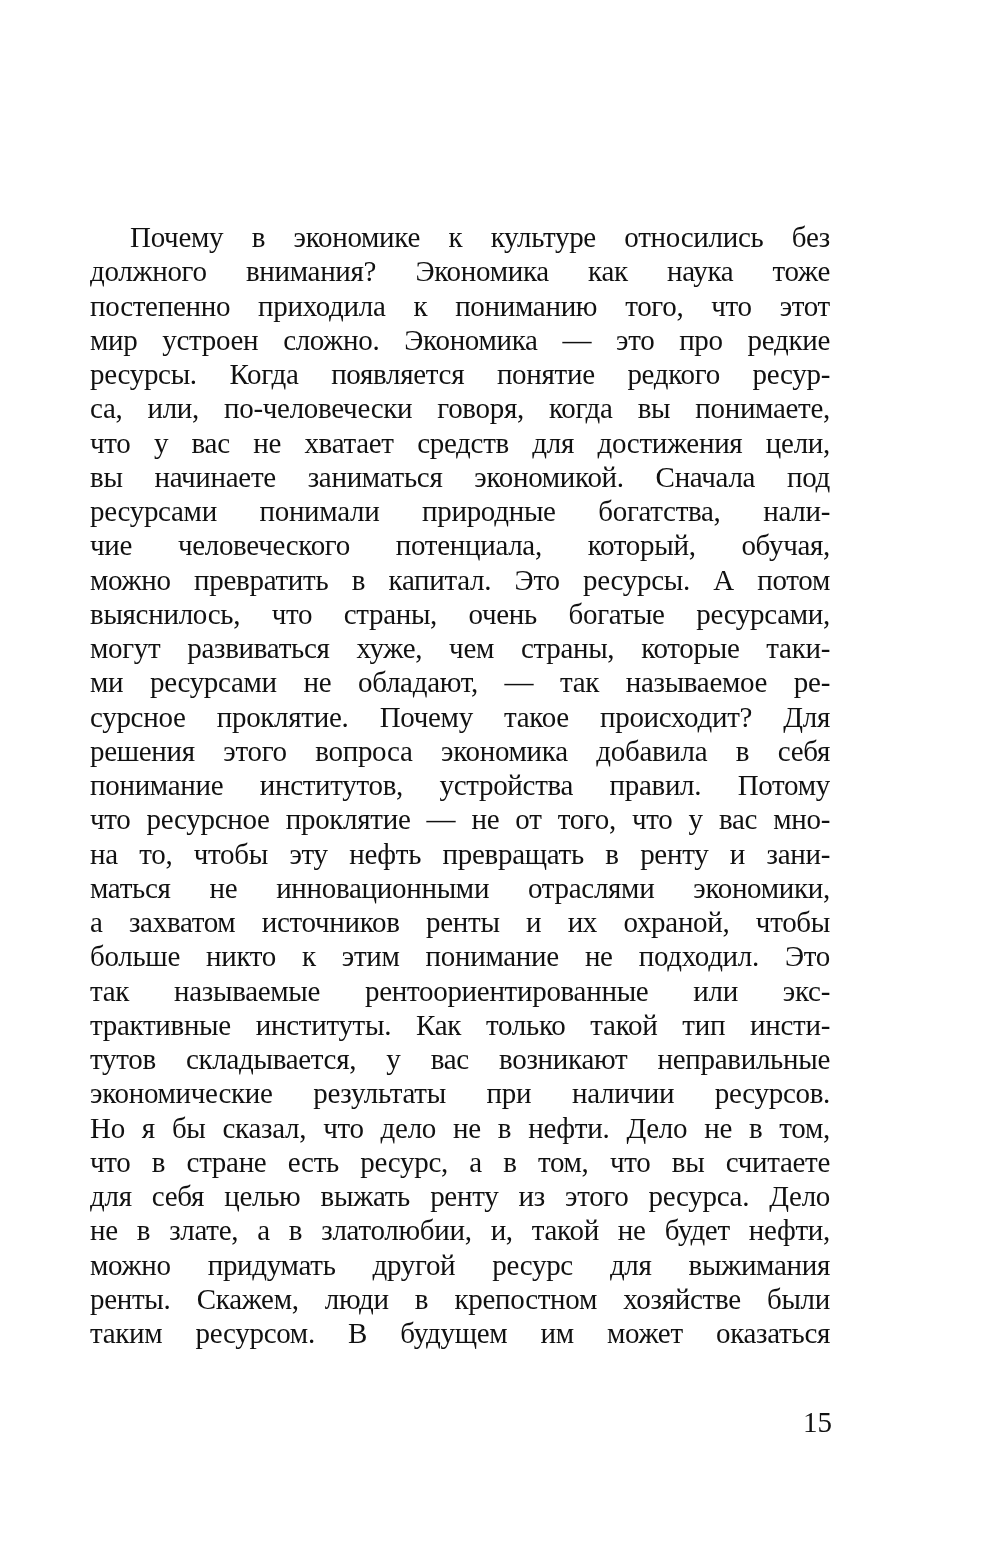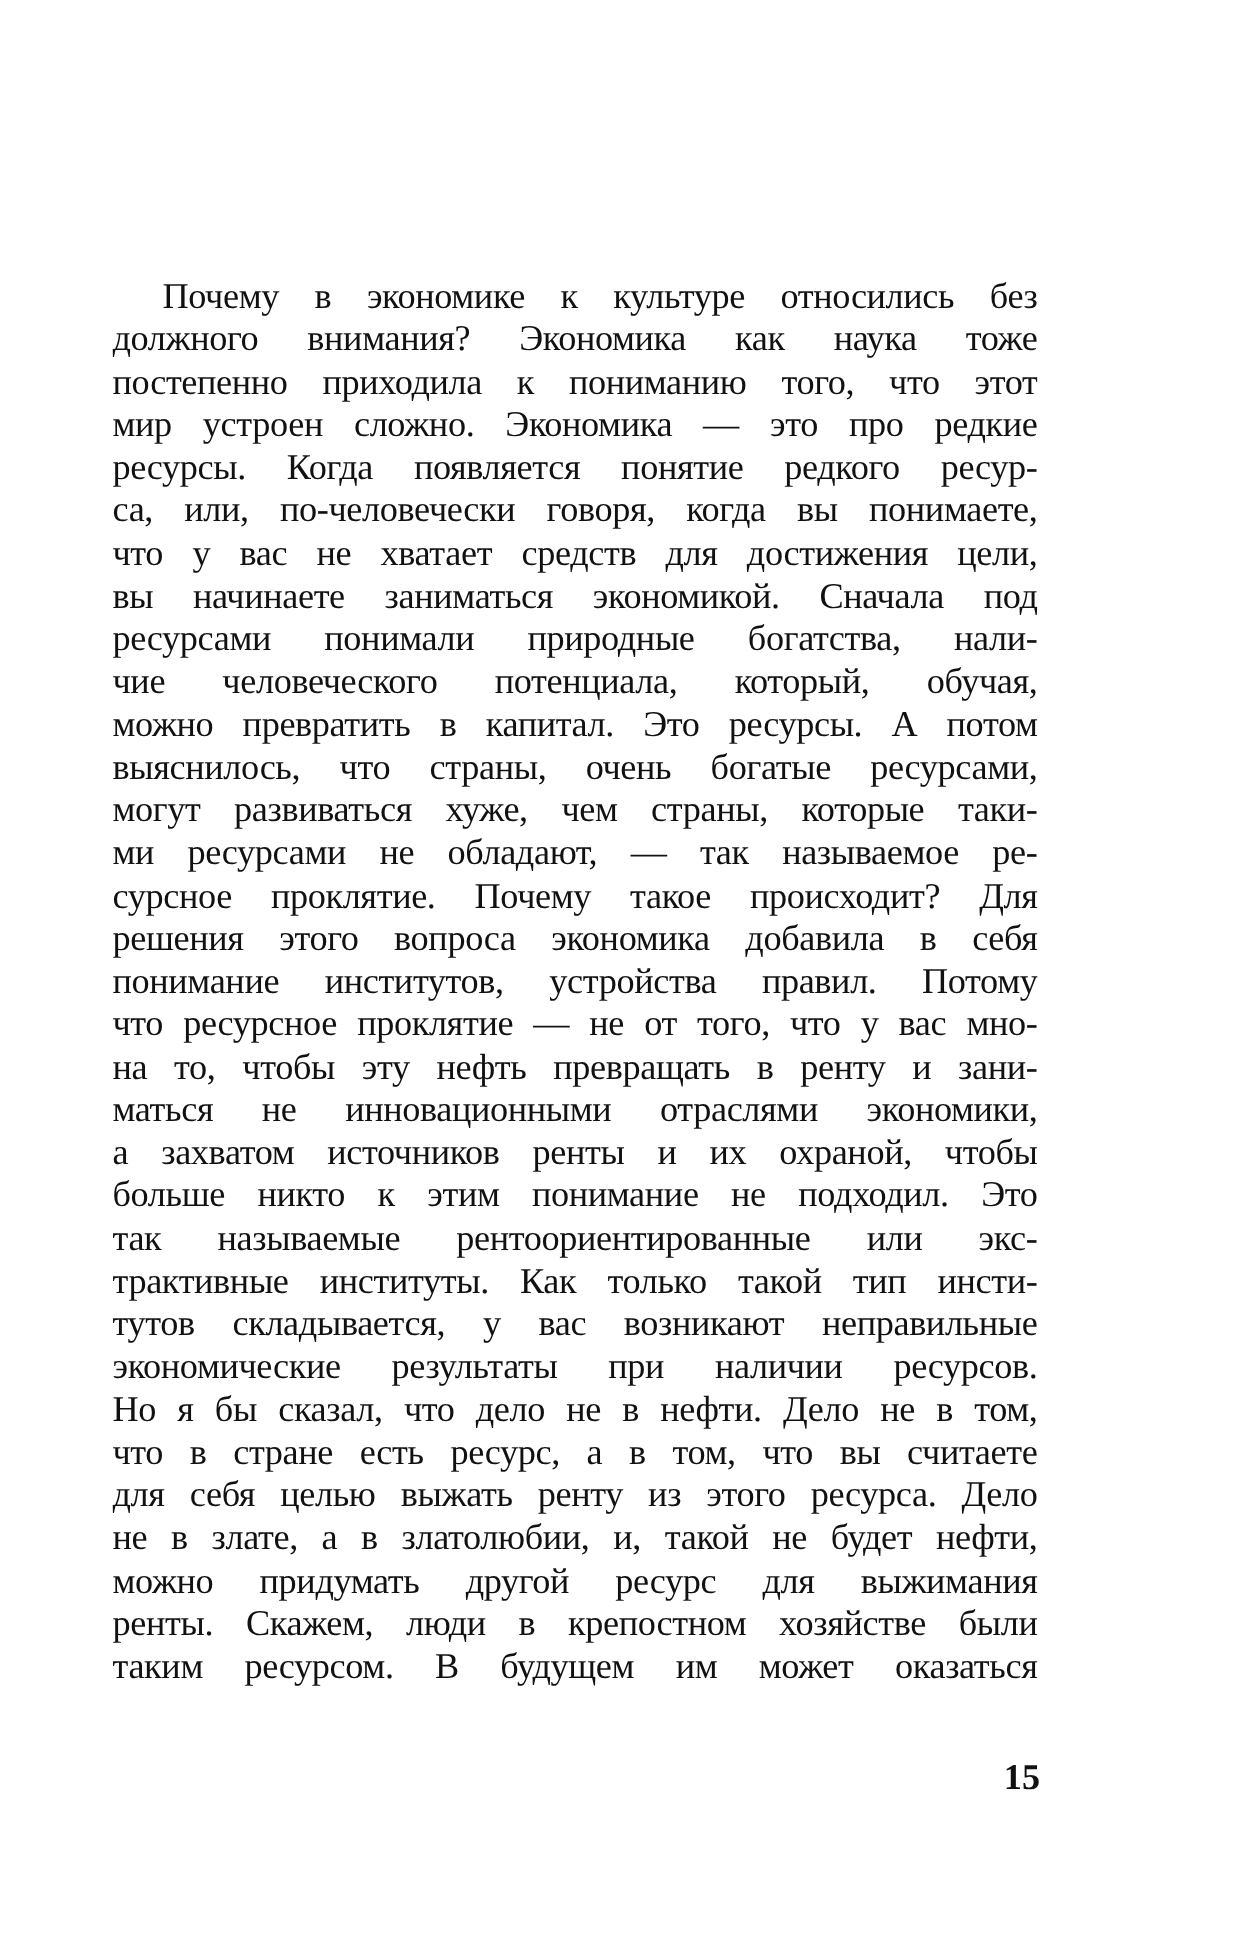--- a/index.html
+++ b/index.html
@@ -36,21 +36,20 @@
     padding-left: 40px;
   }
   .folio {
     position: absolute;
     left: 90px;
     top: 1406px;
     width: 742px;
     text-align: right;
     color: #111111;
     font-size: 29px;
-    font-weight: bold;
   }
 </style>
 </head>
 <body>
 
 <div class="page">
   <div class="text-block">
 
       <span class="line indent">Почему в экономике к культуре относились без</span>
 

